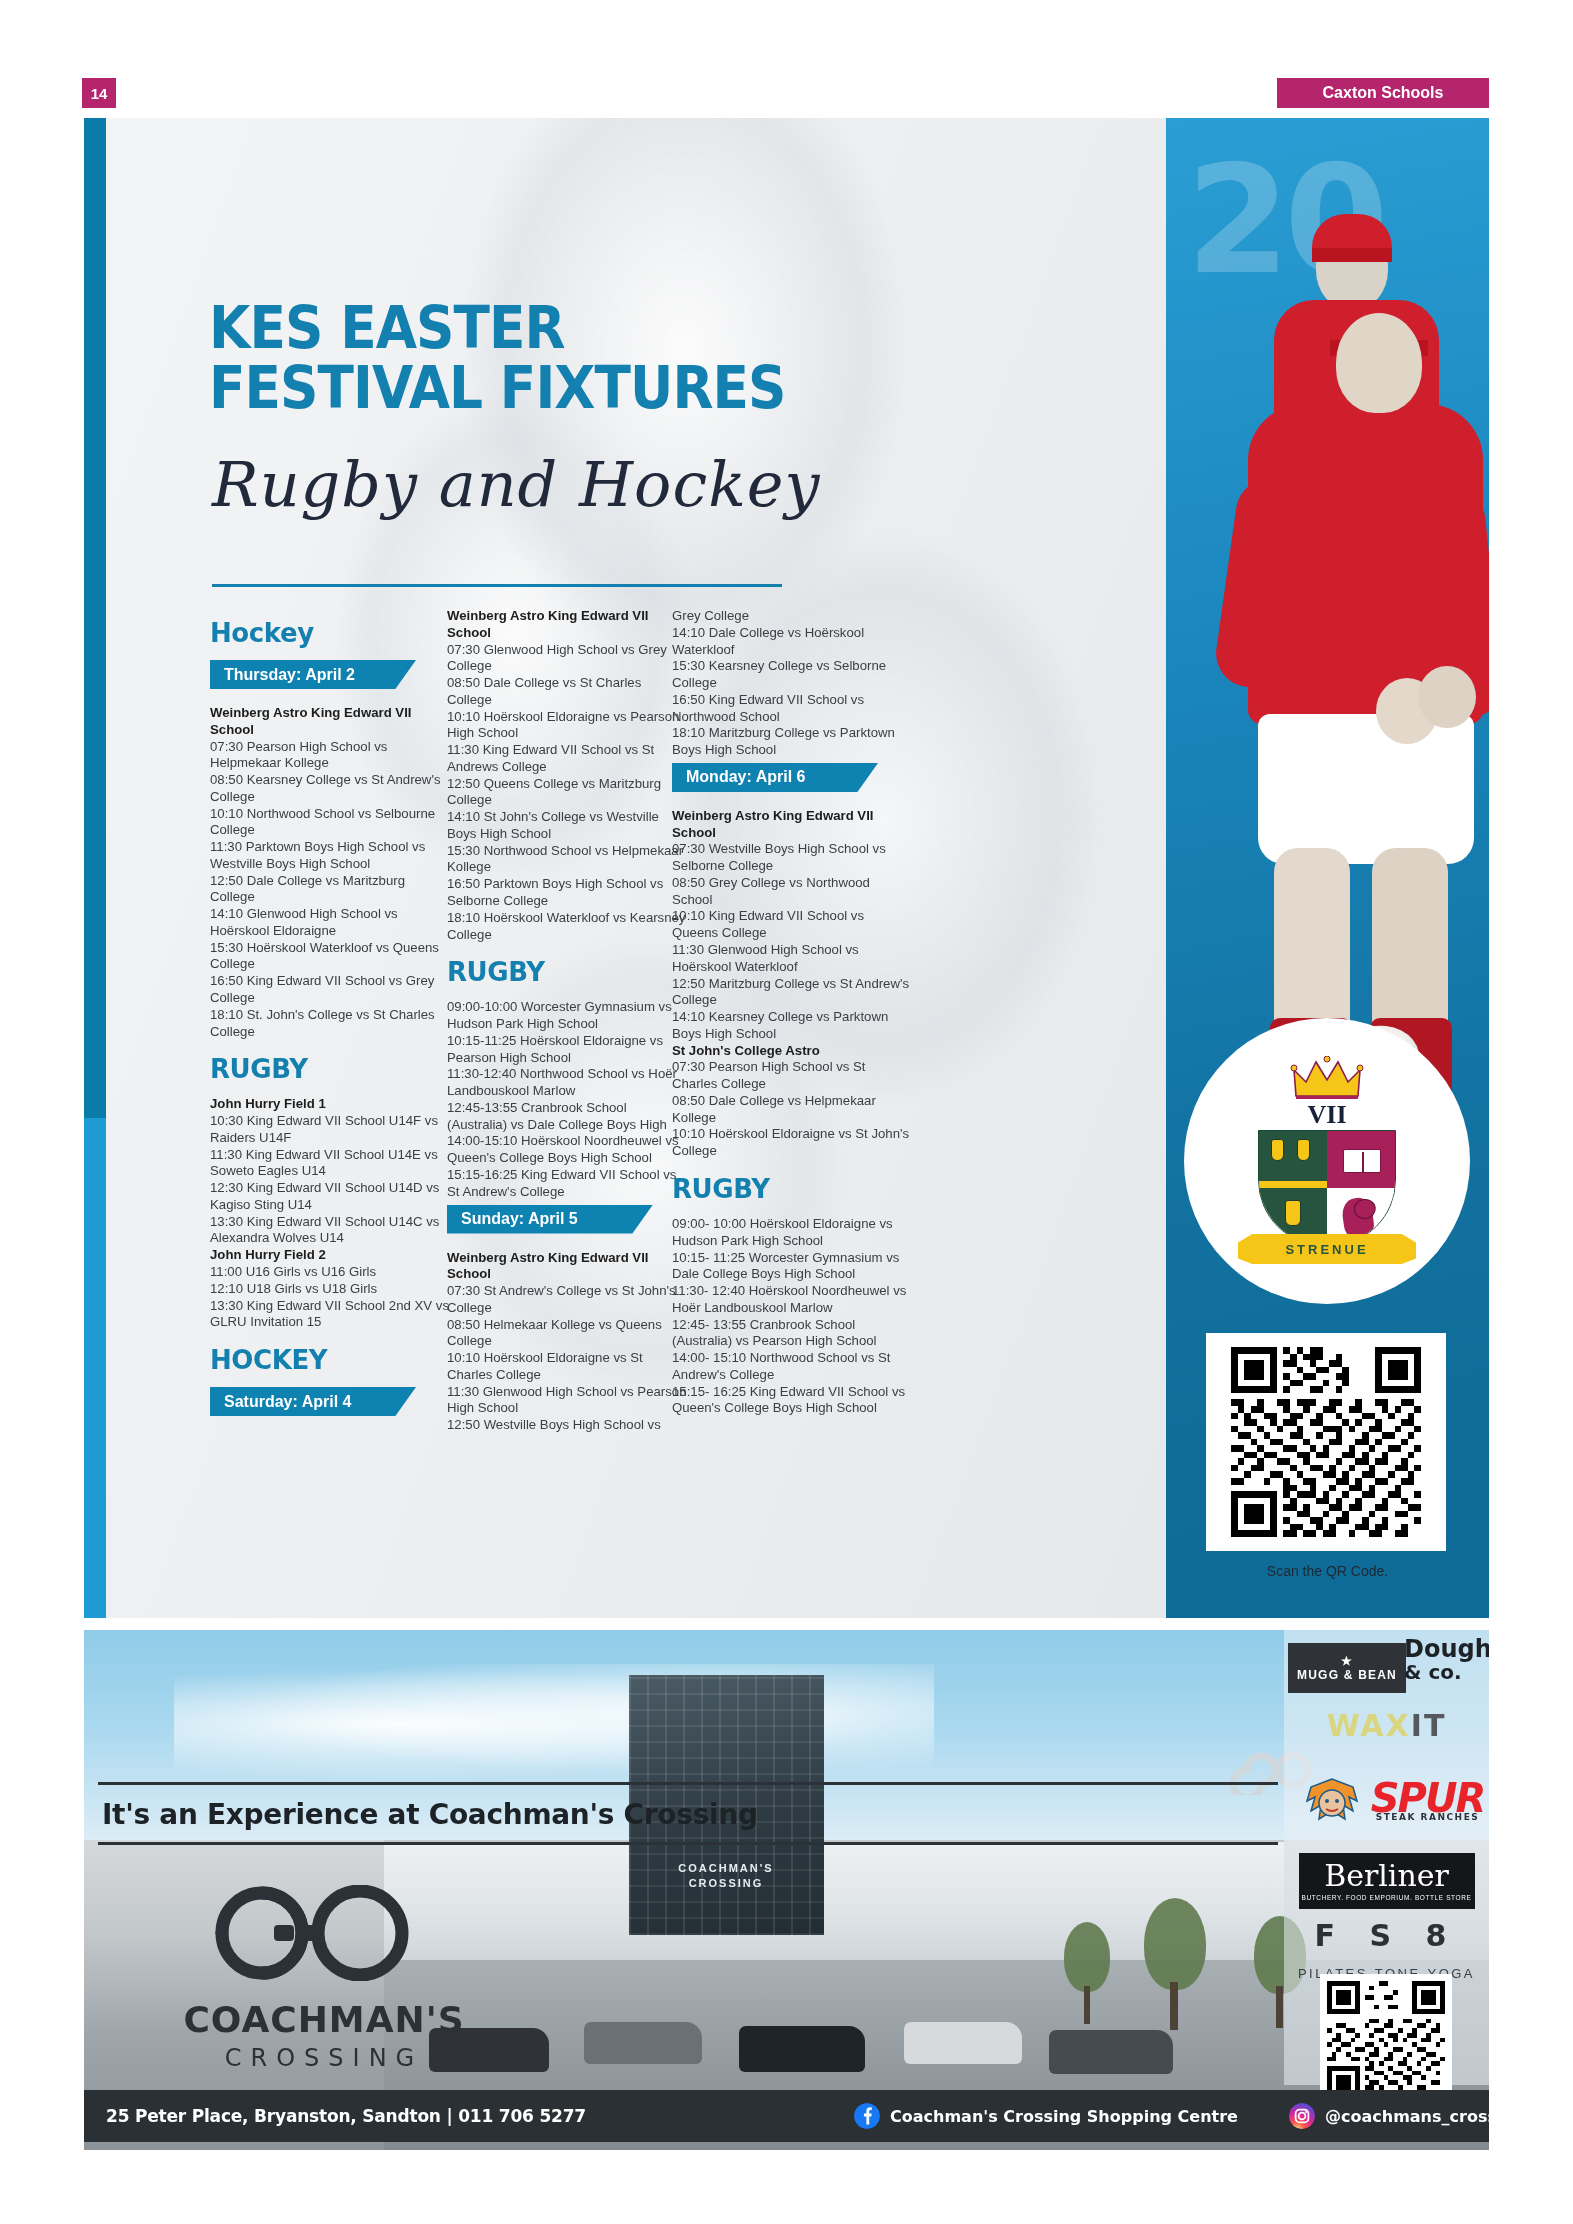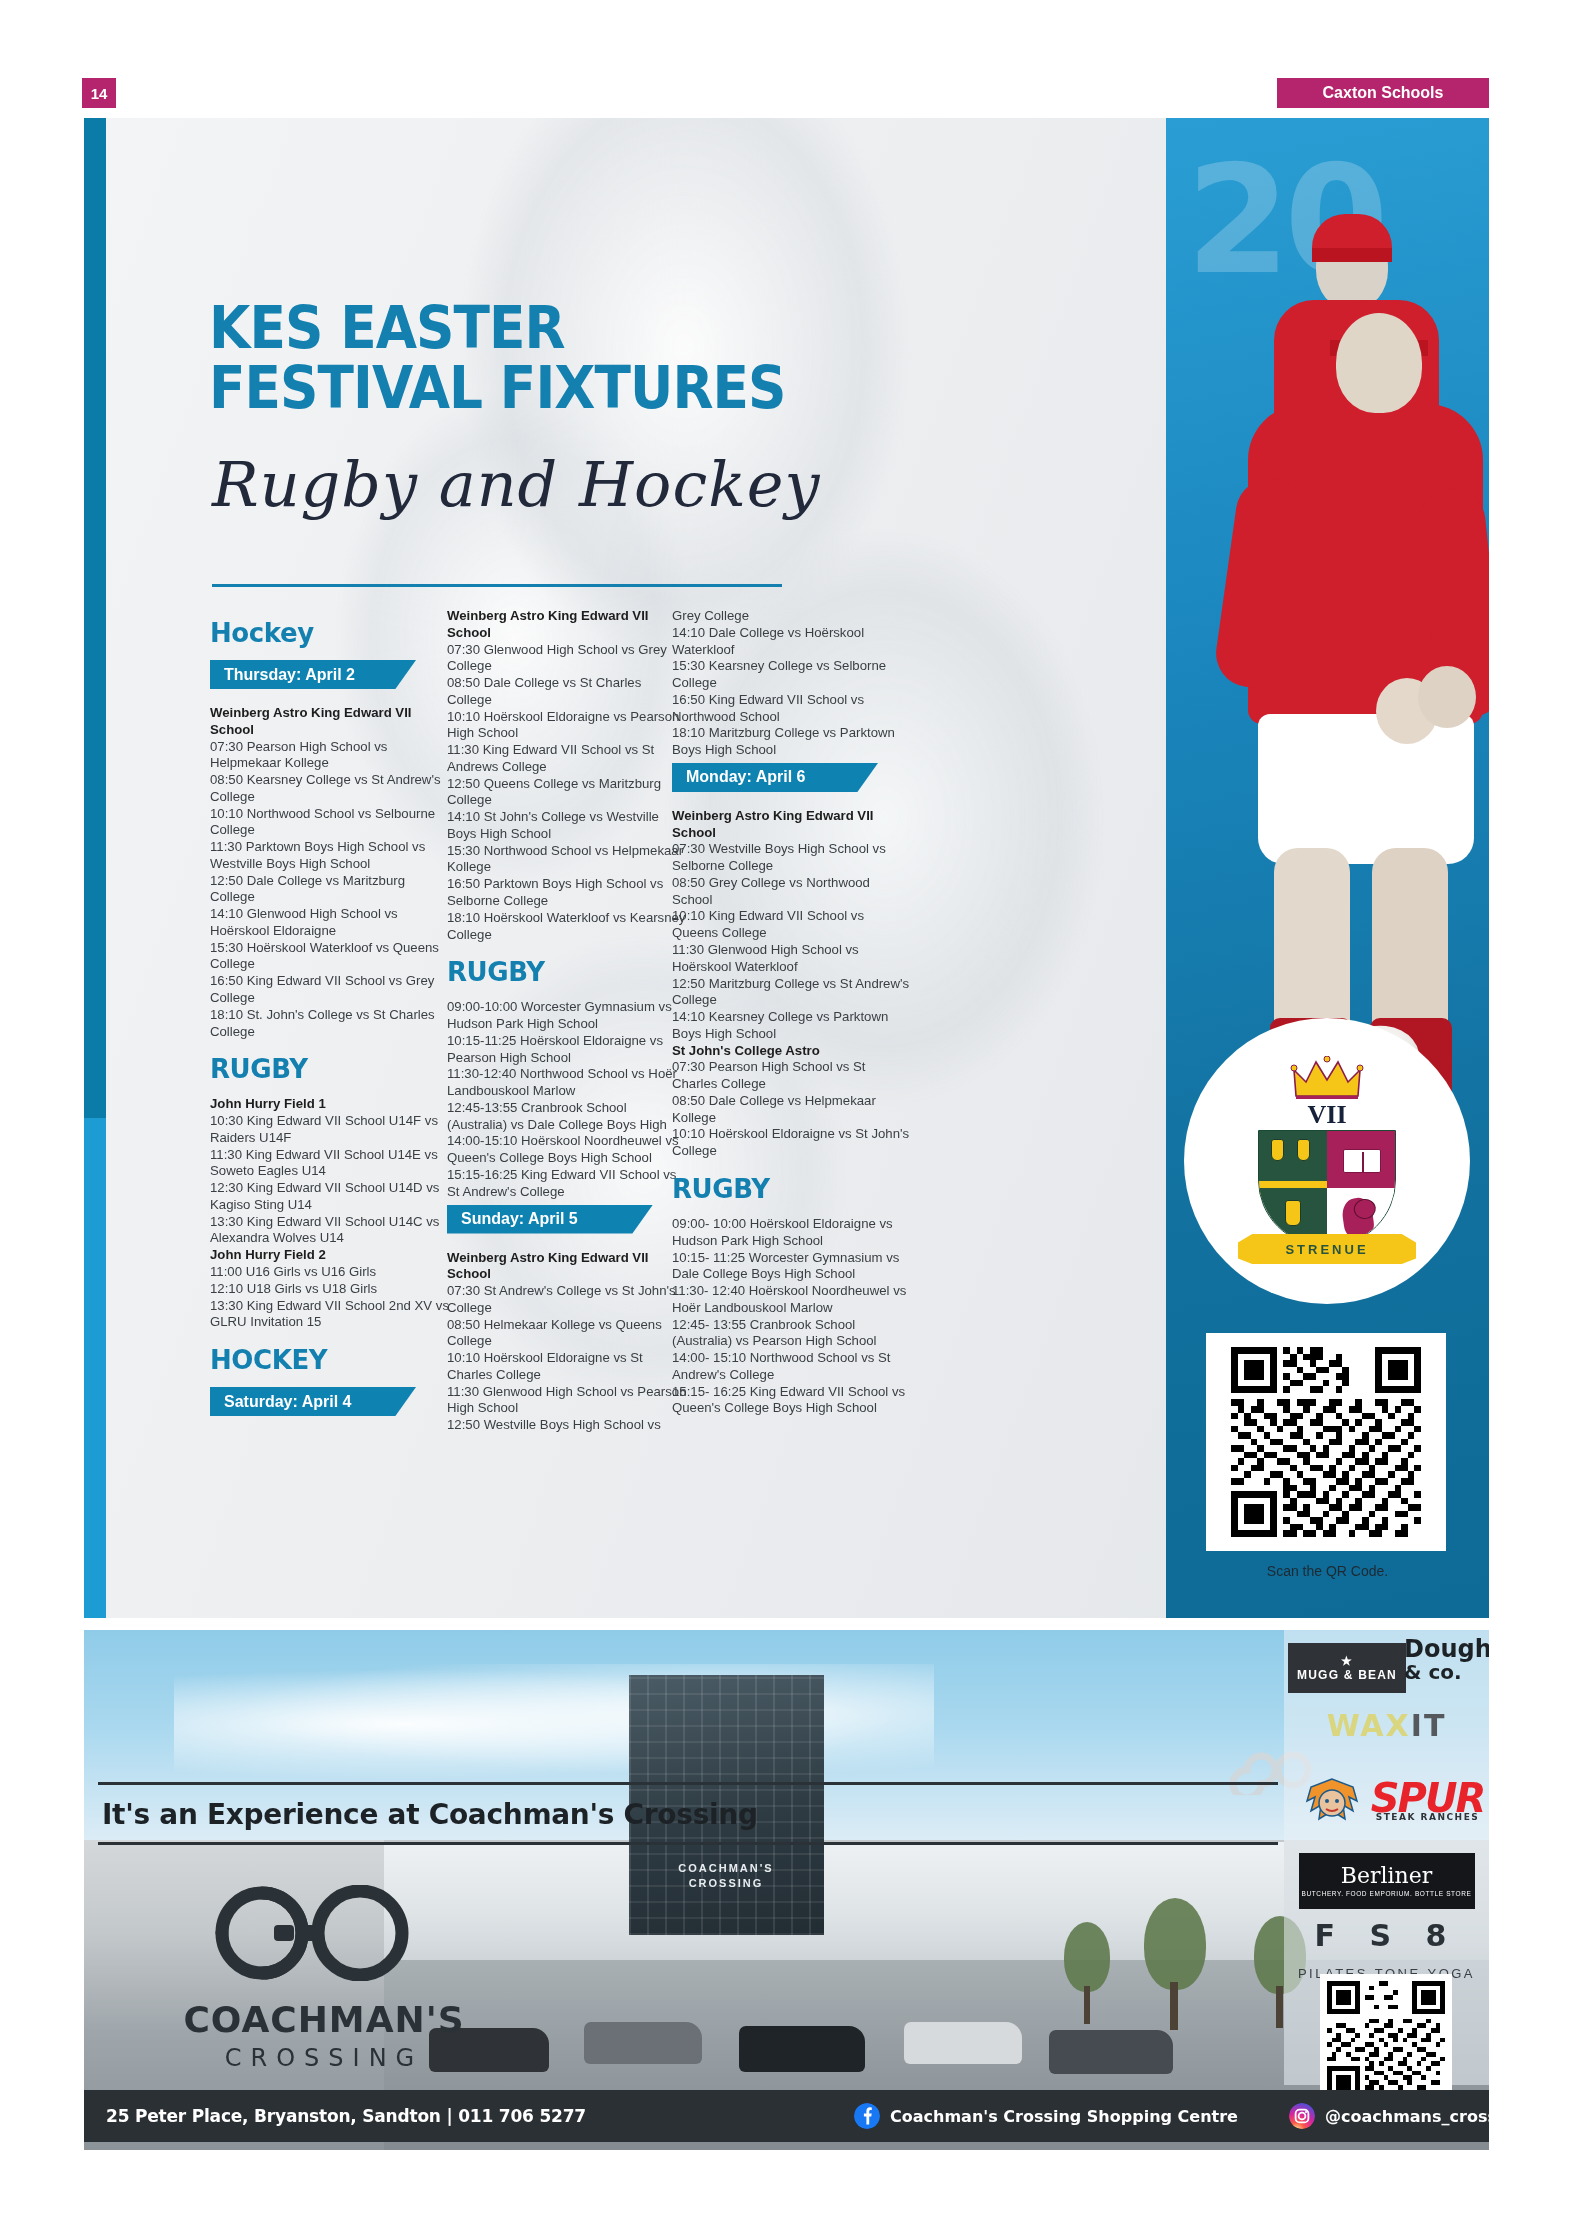--- a/index.html
+++ b/index.html
@@ -279,21 +279,21 @@
     font-size:40px; color:#e8232a; letter-spacing:-2px; line-height:.8;
   }
   .b-spur-sub { font-size:9px; color:#2f3337; letter-spacing:1.5px; font-style:normal; }
   .b-berliner {
     top:222px; height:58px; display:flex; align-items:center; justify-content:center;
   }
   .b-berliner-box {
     width:176px; height:56px; background:#14161a; color:#fff;
     display:flex; flex-direction:column; align-items:center; justify-content:center;
   }
-  .b-berliner-box .bn { font-family:"DejaVu Serif", serif; font-size:22px; line-height:1; }
+  .b-berliner-box .bn { font-family:"DejaVu Serif", serif; font-size:30px; line-height:1; }
   .b-berliner-box .bs { font-size:6.5px; letter-spacing:.6px; margin-top:3px; }
   .b-fs8 {
     top:288px; font-family:"DejaVu Sans", sans-serif; font-size:30px;
     font-weight:bold; letter-spacing:12px; color:#2b3237;
   }
   .b-fs8-sub { top:336px; font-size:13px; letter-spacing:2.5px; color:#3a4046; }
   .b-qr { position:absolute; left:36px; top:344px; width:132px; height:132px; background:#fff; padding:7px; }
   .b-scan {
     position:absolute; left:0; top:486px; width:205px; text-align:center;
     color:#fff; font-weight:bold; font-size:14px; letter-spacing:.5px;

